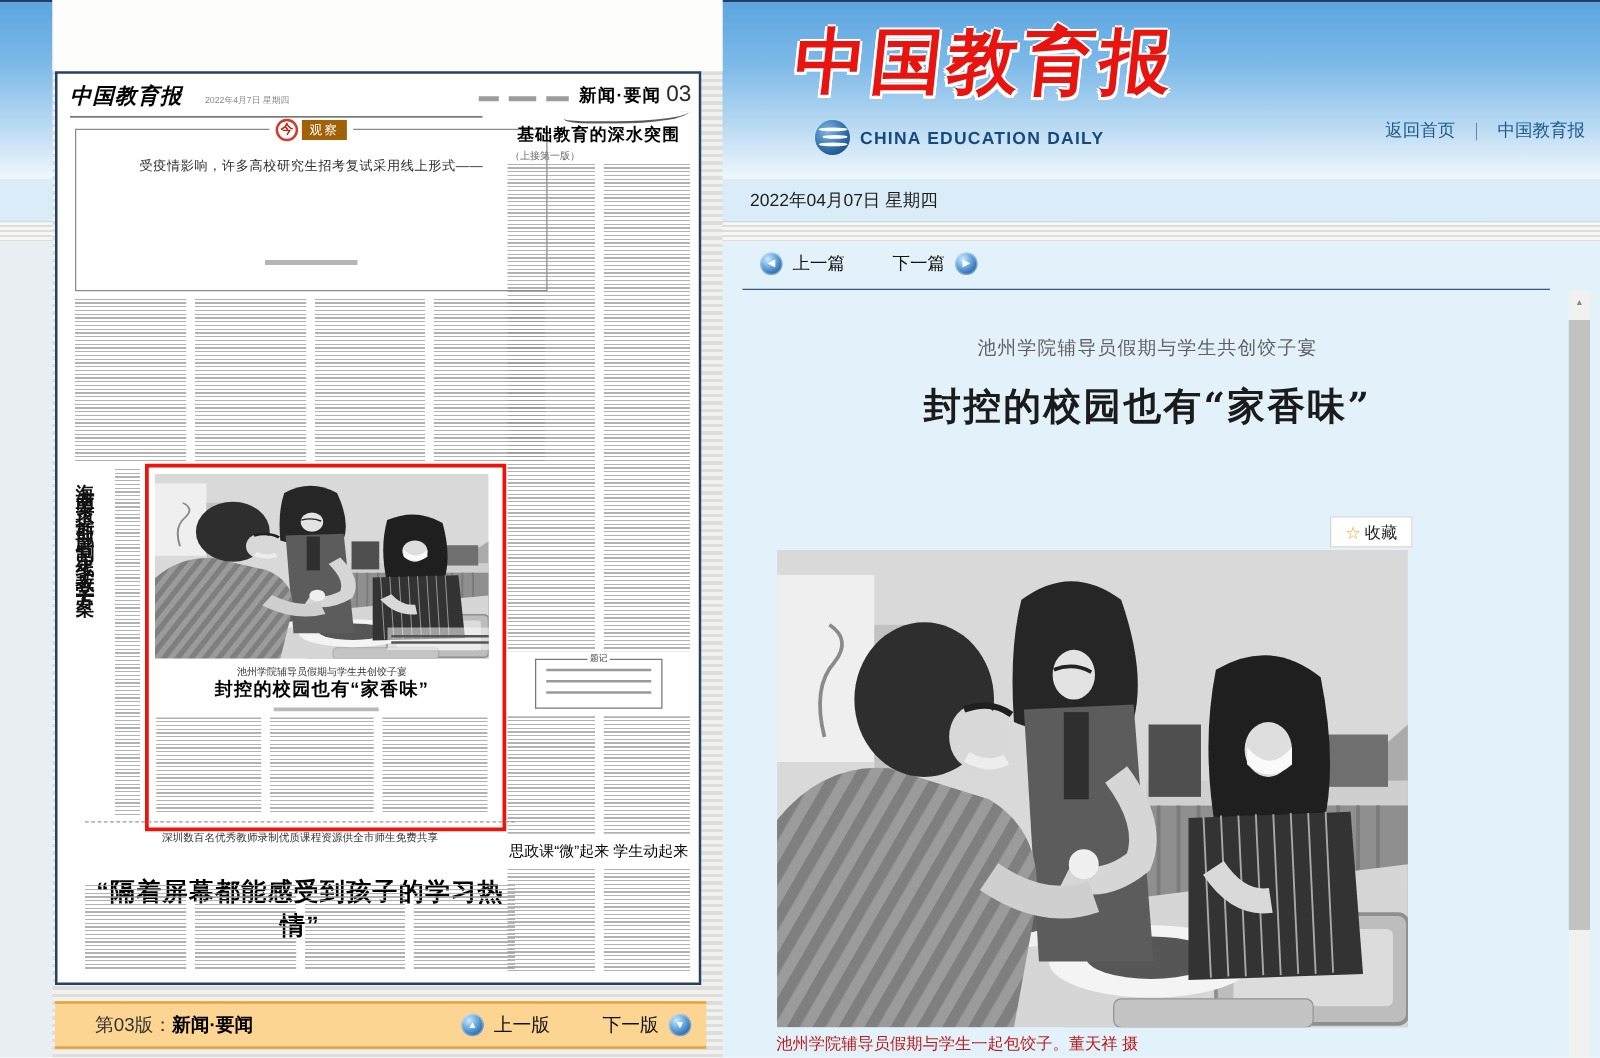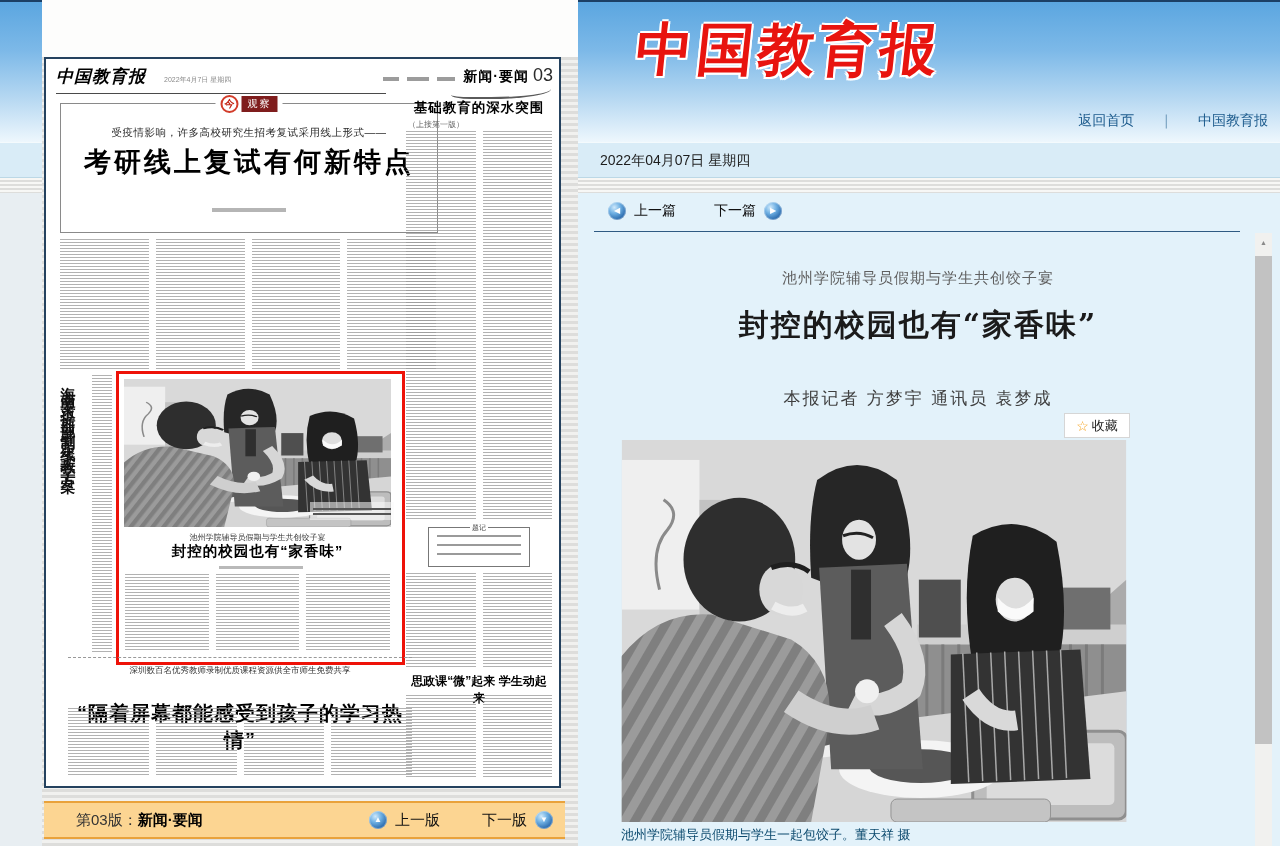--- a/index.html
+++ b/index.html
@@ -13,21 +13,21 @@
     background:linear-gradient(180deg,#5ba6e0 0%,#7db9e8 35%,#b8d9f2 70%,#eef7fd 100%);}
   #brand-cn{left:636px;top:12px;font-family:"DejaVu Serif",serif;font-weight:bold;
     font-size:57px;color:#e8140f;letter-spacing:4px;transform:skewX(-6deg);
     text-shadow:-2px 0 0 #fff,2px 0 0 #fff,0 -2px 0 #fff,0 2px 0 #fff,2px 2px 0 #fff,-2px 2px 0 #fff;}
   #brand-row{left:652px;top:96px;display:flex;align-items:center;gap:8px;}
   #brand-globe{width:28px;height:28px;border-radius:50%;
     background:radial-gradient(circle at 35% 32%,#7fb7e4 0%,#2f6ea9 55%,#103c6d 100%);
     position:relative;overflow:hidden;}
   #brand-globe i{position:absolute;left:3px;right:2px;height:3px;background:#fff;border-radius:50%;}
   #brand-en{font-size:14px;font-weight:bold;color:#164a7c;letter-spacing:1px;}
-  #top-links{right:12px;top:112px;font-size:14px;color:#1b5a8c;display:flex;gap:25px;align-items:center;}
+  #top-links{right:12px;top:96px;font-size:14px;color:#1b5a8c;display:flex;gap:10px;align-items:center;}
   #top-links .lnk{cursor:pointer;}
   #top-links .sep{color:#5c8cb0;}
   #date-bar{left:0;top:142px;width:1280px;height:34px;background:#d9ecf7;
     border-top:1px solid #f4fafd;border-bottom:1px solid #bcd8e6;}
   #date-text{left:600px;top:0;height:34px;line-height:34px;font-size:14px;color:#1d1d1d;}
   #texture-strip{left:0;top:178px;width:1280px;height:15px;
     background:repeating-linear-gradient(180deg,#f7f7f5 0 2px,#dddddb 2px 4px),
                linear-gradient(90deg,#eee,#e4e4e2);}
   #base-content{left:0;top:193px;width:1280px;height:653px;background:#e8eef2;}
 
@@ -43,21 +43,21 @@
   #divider{left:16px;top:38px;width:646px;height:1px;background:#2f5a82;}
   #art-kicker{left:20px;top:76px;width:640px;text-align:center;font-size:15px;color:#5f5f5f;letter-spacing:1px;}
   #art-title{left:20px;top:112px;width:640px;text-align:center;font-family:"DejaVu Serif",serif;
     font-size:30px;font-weight:600;color:#1b1b1b;letter-spacing:2px;}
   #art-byline{left:20px;top:194px;width:640px;text-align:center;font-family:"DejaVu Serif",serif;
     font-size:17px;color:#3f3f3f;letter-spacing:2px;}
   #fav-btn{left:486px;top:220px;width:64px;height:23px;background:#fff;border:1px solid #d6d6d6;
     display:flex;align-items:center;justify-content:center;gap:3px;font-size:13px;color:#222;cursor:pointer;}
   #fav-btn .star{color:#f6a21c;font-size:14px;line-height:1;}
   #art-photo{left:43px;top:247px;width:506px;height:382px;}
-  #art-caption{left:43px;top:633px;width:560px;font-size:13px;color:#0c4a6e;}
+  #art-caption{left:43px;top:633px;width:560px;font-size:13px;color:#b91c1c;}
 
   
   #scrollbar{left:1255px;top:233px;width:17px;height:613px;background:#f1f1ef;}
   #sb-up{left:0;top:0;width:17px;height:20px;background:#f1f1ef;text-align:center;
     font-size:7px;color:#8a8a8a;line-height:20px;cursor:pointer;}
   #sb-thumb{left:0;top:23px;width:17px;height:488px;background:#c2c2c2;cursor:pointer;}
 
   
   #viewer{left:42px;top:0;width:536px;height:846px;
     background:repeating-linear-gradient(180deg,#f1f1ef 0 3px,#dddddb 3px 6px);}
@@ -77,21 +77,21 @@
     border-radius:0 0 60% 20% / 0 0 10px 4px;}
 
   .tx{flex:1;background:repeating-linear-gradient(180deg,#989898 0 1px,transparent 1px 3px);opacity:.75;}
   .cols{display:flex;gap:7px;}
 
   #lead-box{left:14px;top:44px;width:376px;height:128px;border:1px solid #8a8a8a;}
   #lead-badge{position:absolute;left:50%;top:-9px;transform:translateX(-50%);background:#fff;
     padding:0 5px;display:flex;align-items:center;gap:3px;}
   #badge-prefix{width:14px;height:14px;border:2px solid #d23c2a;border-radius:50%;color:#c02010;
     font-size:10px;line-height:14px;text-align:center;font-weight:bold;}
-  #badge-label{background:#7f1d1d;color:#fff;font-size:10px;padding:1px 6px;letter-spacing:2px;}
+  #badge-label{background:#a16207;color:#fff;font-size:10px;padding:1px 6px;letter-spacing:2px;}
   #lead-kicker{position:absolute;left:4px;top:22px;width:368px;text-align:center;
     font-size:10.5px;color:#2b2b2b;letter-spacing:.5px;}
   #lead-headline{position:absolute;left:4px;top:40px;width:368px;text-align:center;
     font-size:27px;font-weight:900;color:#000;letter-spacing:3px;}
   #lead-byline{position:absolute;left:50%;top:104px;transform:translateX(-50%);
     width:74px;height:4px;background:#b5b5b5;}
   #lead-cols{left:14px;top:180px;width:376px;height:130px;}
 
   #v-head{left:12px;top:316px;height:274px;writing-mode:vertical-rl;font-size:15px;font-weight:bold;
     color:#111;letter-spacing:6px;font-family:"DejaVu Serif",serif;}
@@ -112,21 +112,21 @@
   #right-headline{position:absolute;left:0;top:0;width:146px;text-align:center;
     font-size:13.5px;font-weight:bold;color:#000;letter-spacing:1px;}
   #right-note{position:absolute;left:2px;top:20px;font-size:8px;color:#666;}
   #right-cols1{position:absolute;left:0;top:32px;width:146px;height:390px;}
   #quote-box{position:absolute;left:22px;top:428px;width:100px;height:38px;border:1px solid #777;}
   #quote-box .dm{position:absolute;left:50%;top:-4px;transform:translateX(-50%);background:#fff;
     font-size:7px;color:#444;line-height:1;padding:0 2px;}
   #quote-box i{display:block;height:2px;background:#9a9a9a;margin:7px 8px 0 8px;}
   #right-cols2{position:absolute;left:0;top:474px;width:146px;height:94px;}
   #right-headline2{position:absolute;left:0;top:574px;width:146px;text-align:center;
-    font-size:12px;font-weight:bold;color:#000;}
+    font-size:12px;font-weight:normal;color:#000;}
   #right-cols3{position:absolute;left:0;top:596px;width:146px;height:84px;}
 
   #bottom-art{left:22px;top:598px;width:344px;height:122px;border-top:1px dashed #999;cursor:pointer;}
   #bottom-kicker{position:absolute;left:0;top:7px;width:344px;text-align:center;font-size:8.5px;color:#333;}
   #bottom-headline{position:absolute;left:0;top:18px;width:344px;text-align:center;
     font-size:20px;font-weight:900;color:#000;letter-spacing:1px;margin-top:24px;}
   #bottom-cols{position:absolute;left:0;top:50px;width:344px;height:68px;}
 
   
   #pager-bar{left:2px;top:801px;width:521px;height:34px;background:#fcd592;
@@ -210,20 +210,28 @@
         <path d="M150,128 q22,-8 38,4" stroke="#1f1f1f" stroke-width="5" fill="none"></path>
         <path d="M152,166 q18,10 32,2" stroke="#ededed" stroke-width="9" fill="none"></path>
         <path d="M170,262 q44,30 84,16" stroke="#cfcfcf" stroke-width="26" fill="none"></path>
       </symbol>
     </defs>
   </svg>
 
   <div id="top-line" class="abs"></div>
   <div id="header-band" class="abs"></div>
   <div id="brand-cn" class="abs">中国教育报</div>
+  <div id="brand-row" class="abs">
+    <span id="brand-globe">
+      <i style="top:6px"></i>
+        <i style="top:12px;left:6px"></i>
+        <i style="top:18px"></i>
+    </span>
+    <span id="brand-en">CHINA EDUCATION DAILY</span>
+  </div>
   <div id="top-links" class="abs">
     <span class="lnk">返回首页</span>
     <span class="sep">｜</span>
     <span class="lnk">中国教育报</span>
   </div>
   <div id="date-bar" class="abs">
     <div id="date-text" class="abs">2022年04月07日 星期四</div>
   </div>
   <div id="texture-strip" class="abs"></div>
   <div id="base-content" class="abs"></div>
@@ -232,21 +240,20 @@
     <div id="nav-row" class="abs">
       <span class="globe"><span>◀</span></span>
       <span class="navlbl">上一篇</span>
       <span class="gap"></span>
       <span class="navlbl">下一篇</span>
       <span class="globe"><span>▶</span></span>
     </div>
     <div id="divider" class="abs"></div>
     <div id="art-kicker" class="abs">池州学院辅导员假期与学生共创饺子宴</div>
     <div id="art-title" class="abs">封控的校园也有“家香味”</div>
-    <div id="art-byline" class="abs">本报记者 方梦宇 通讯员 袁梦成</div>
     <div id="fav-btn" class="abs">
       <span class="star">☆</span>
       <span>收藏</span>
     </div>
     <svg id="art-photo" class="abs" viewBox="0 0 506 383">
       <use href="#scene"></use>
     </svg>
     <div id="art-caption" class="abs">池州学院辅导员假期与学生一起包饺子。董天祥 摄</div>
   </div>
 
@@ -270,21 +277,20 @@
         <span id="page-no">03</span>
       </div>
       <div id="swoosh" class="abs"></div>
 
       <div id="lead-box" class="abs">
         <div id="lead-badge">
           <span id="badge-prefix">今</span>
           <span id="badge-label">观察</span>
         </div>
         <div id="lead-kicker">受疫情影响，许多高校研究生招考复试采用线上形式——</div>
-        <div id="lead-headline">考研线上复试有何新特点</div>
         <div id="lead-byline"></div>
       </div>
       <div id="lead-cols" class="abs cols">
         <div class="tx"></div>
         <div class="tx"></div>
         <div class="tx"></div>
         <div class="tx"></div>
       </div>
 
       <div id="v-head" class="abs">海南要求提前部署制定线上教学方案</div>

